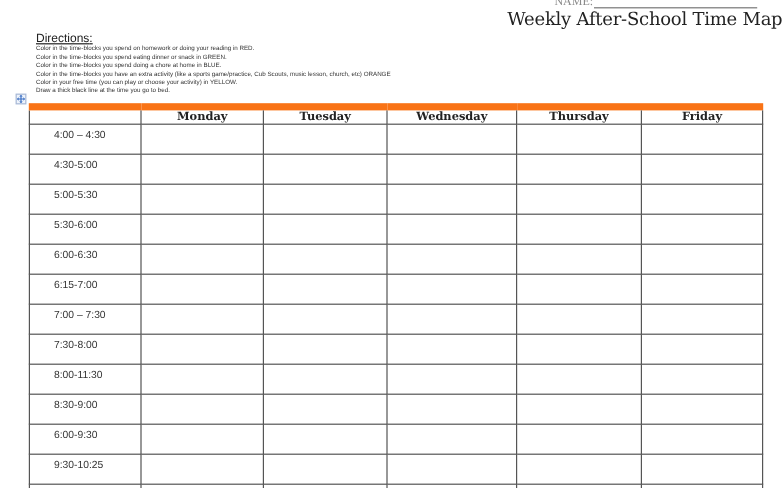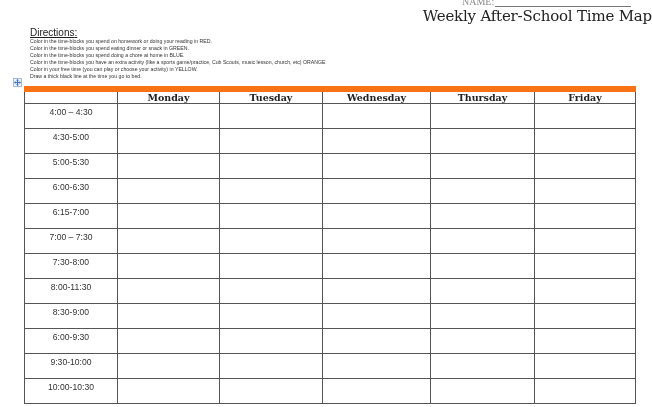--- a/index.html
+++ b/index.html
@@ -62,22 +62,22 @@
     font-weight: bold; font-size: 9.5px; line-height: 11px;
     color: #222; text-align: center; vertical-align: middle;
     border-top: 6px solid #f97316;
   }
   table.timemap td {
     height: 24px;
     vertical-align: top;
   }
   table.timemap td.time {
     font-family: "Liberation Sans", sans-serif;
-    font-size: 8.6px; color: #333; text-align: center;
-    padding-top: 3px; height: 21px;
+    font-size: 8.6px; color: #333; 
+    padding-top: 3px; height: 21px; padding-left: 20px;
   }
   tr.row-thick td { border-top: 1.5px solid #222; }
   col.c-time { width: 93px; }
   col.c-day1 { width: 102px; }
   col.c-day2 { width: 103px; }
   col.c-day3 { width: 108px; }
   col.c-day4 { width: 104px; }
   col.c-day5 { width: 101px; }
 </style>
 </head>
@@ -143,20 +143,28 @@
         <td></td>
     </tr>
     <tr>
       <td class="time">5:00-5:30</td>
       <td></td>
         <td></td>
         <td></td>
         <td></td>
         <td></td>
     </tr>
+    <tr class="row-thick">
+      <td class="time">5:30-6:00</td>
+      <td></td>
+        <td></td>
+        <td></td>
+        <td></td>
+        <td></td>
+    </tr>
     <tr>
       <td class="time">6:00-6:30</td>
       <td></td>
         <td></td>
         <td></td>
         <td></td>
         <td></td>
     </tr>
     <tr>
       <td class="time">6:15-7:00</td>
@@ -200,21 +208,21 @@
     </tr>
     <tr class="row-thick">
       <td class="time">6:00-9:30</td>
       <td></td>
         <td></td>
         <td></td>
         <td></td>
         <td></td>
     </tr>
     <tr class="row-thick">
-      <td class="time">9:30-10:00</td>
+      <td class="time">9:30-10:25</td>
       <td></td>
         <td></td>
         <td></td>
         <td></td>
         <td></td>
     </tr>
     <tr>
       <td class="time">10:00-10:30</td>
       <td></td>
         <td></td>

